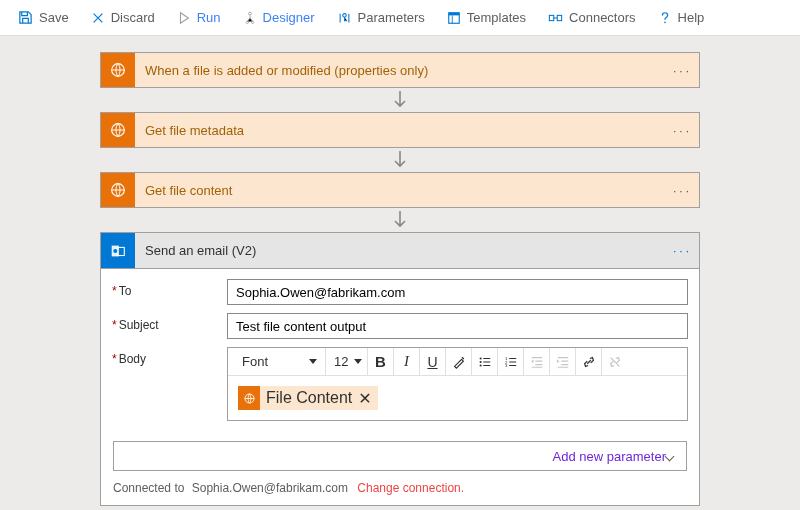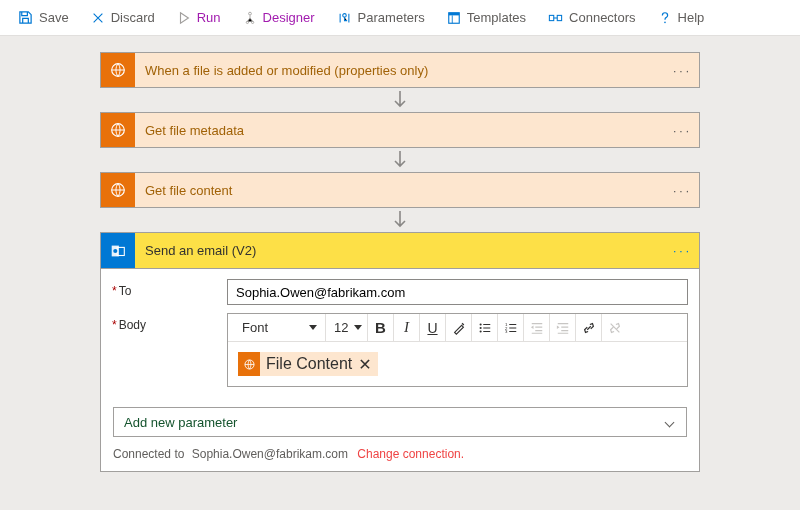--- a/index.html
+++ b/index.html
@@ -1,29 +1,29 @@
 <!DOCTYPE html>
 <html><head>
 <meta charset="utf-8">
 <style>
   * { box-sizing: border-box; margin: 0; padding: 0; }
   body { font-family: "Segoe UI", Arial, sans-serif; font-size: 13px; color: #323130; background: #edebe9; width: 800px; height: 510px; overflow: hidden; }
   .toolbar { display: flex; align-items: center; gap: 2px; background: #fff; height: 36px; padding: 0 8px; border-bottom: 1px solid #e1dfdd; }
   .tb-btn { display: flex; align-items: center; gap: 6px; padding: 4px 10px; color: #605e5c; cursor: pointer; font-size: 13px; }
-  .tb-btn.disabled { color: #a21caf; }
+  .tb-btn.disabled { color: #3b82f6; }
   .tb-btn svg { flex-shrink: 0; }
   .canvas { padding: 16px 0 8px; display: flex; flex-direction: column; align-items: center; }
   .step { width: 600px; background: #fff; border: 1px solid #a19f9d; display: flex; align-items: center; height: 36px; }
   .step.orange { background: #fde6cf; }
   .step .badge { width: 34px; height: 100%; background: #e8710a; display: flex; align-items: center; justify-content: center; color: #fff; flex-shrink: 0; }
   .step .title { padding: 0 10px; flex: 1; color: #a16207; }
   .step .more { width: 34px; text-align: center; color: #605e5c; cursor: pointer; letter-spacing: 2px; }
   .arrow { color: #8a8886; font-size: 20px; height: 24px; display: flex; align-items: center; justify-content: center; }
   .email-card { width: 600px; border: 1px solid #a19f9d; background: #fff; }
-  .email-head { display: flex; align-items: center; height: 36px; background: #fde047; border-bottom: 1px solid #a19f9d; }
+  .email-head { display: flex; align-items: center; height: 36px; background: #e5e5e5; border-bottom: 1px solid #a19f9d; }
   .email-head .badge { width: 34px; height: 100%; background: #0078d4; display: flex; align-items: center; justify-content: center; color: #fff; }
   .email-head .title { padding: 0 10px; flex: 1; }
   .email-head .more { width: 34px; text-align: center; color: #0078d4; cursor: pointer; letter-spacing: 2px; }
   .email-body { padding: 10px 11px 8px; }
   .row { display: flex; align-items: flex-start; margin-bottom: 8px; }
   .row .lbl { width: 115px; padding-top: 5px; font-size: 12px; color: #323130; }
   .row .lbl .star { color: #a80000; margin-right: 2px; }
   .row .inp { flex: 1; border: 1px solid #8a8886; height: 26px; padding: 0 8px; font-size: 13px; font-family: inherit; }
   .editor { flex: 1; border: 1px solid #a19f9d; }
   .editor-tb { display: flex; align-items: center; height: 28px; border-bottom: 1px solid #e1dfdd; padding: 0 6px; gap: 0; }
@@ -31,21 +31,21 @@
   .editor-tb .sel.font { width: 92px; justify-content: space-between; }
   .editor-tb .sel.size { width: 42px; justify-content: space-between; }
   .editor-tb .ebtn { width: 26px; height: 100%; display: flex; align-items: center; justify-content: center; border-right: 1px solid #e1dfdd; cursor: pointer; color: #323130; }
   .editor-tb .ebtn.disabled { color: #c8c6c4; }
   .caret { width: 0; height: 0; border-left: 4px solid transparent; border-right: 4px solid transparent; border-top: 5px solid #323130; }
   .editor-body { padding: 10px; min-height: 44px; }
   .chip { display: inline-flex; align-items: stretch; height: 24px; font-size: 16px; }
   .chip .chip-icon { background: #e8710a; width: 22px; display: flex; align-items: center; justify-content: center; }
   .chip .chip-label { background: #fde6cf; display: flex; align-items: center; padding: 0 6px; gap: 6px; }
   .chip .chip-x { cursor: pointer; }
-  .param-row { border: 1px solid #a19f9d; margin: 4px 12px 10px; display: flex; align-items: center; height: 30px; padding: 0 10px; cursor: pointer; color: #14532d; justify-content: space-between; }
+  .param-row { border: 1px solid #a19f9d; margin: 4px 12px 10px; display: flex; align-items: center; height: 30px; padding: 0 10px; cursor: pointer; color: #6d28d9; justify-content: flex-end; }
   .chev-down { width: 0; height: 0; border-left: 5px solid transparent; border-right: 5px solid transparent; border-top: 6px solid transparent; border-bottom: none; position: relative; }
   .chev-down::before { content: ""; position: absolute; left: -5px; top: -6px; width: 6px; height: 6px; border-right: 1.4px solid #605e5c; border-bottom: 1.4px solid #605e5c; transform: rotate(45deg); }
   .conn { padding: 0 12px 10px; font-size: 12px; color: #605e5c; }
   .conn a { color: #ef4444; text-decoration: none; cursor: pointer; padding-left: 6px; }
 </style>
 </head>
 <body>
 
 <div class="toolbar">
   <div class="tb-btn">
@@ -166,20 +166,24 @@
       </div>
       <div class="title">Send an email (V2)</div>
       <div class="more">···</div>
     </div>
     <div class="email-body">
       <div class="row">
         <div class="lbl"><span class="star">*</span><span>To</span></div>
         <input class="inp" value="Sophia.Owen@fabrikam.com" style="">
       </div>
       <div class="row">
+        <div class="lbl"><span class="star">*</span><span>Subject</span></div>
+        <input class="inp" value="Test file content output" style="">
+      </div>
+      <div class="row">
         <div class="lbl"><span class="star">*</span><span>Body</span></div>
         <div class="editor">
           <div class="editor-tb">
             <div class="sel font">
                 <span>Font</span>
                 <span class="caret"></span>
               </div>
             <div class="sel size">
                 <span>12</span>
                 <span class="caret"></span>

